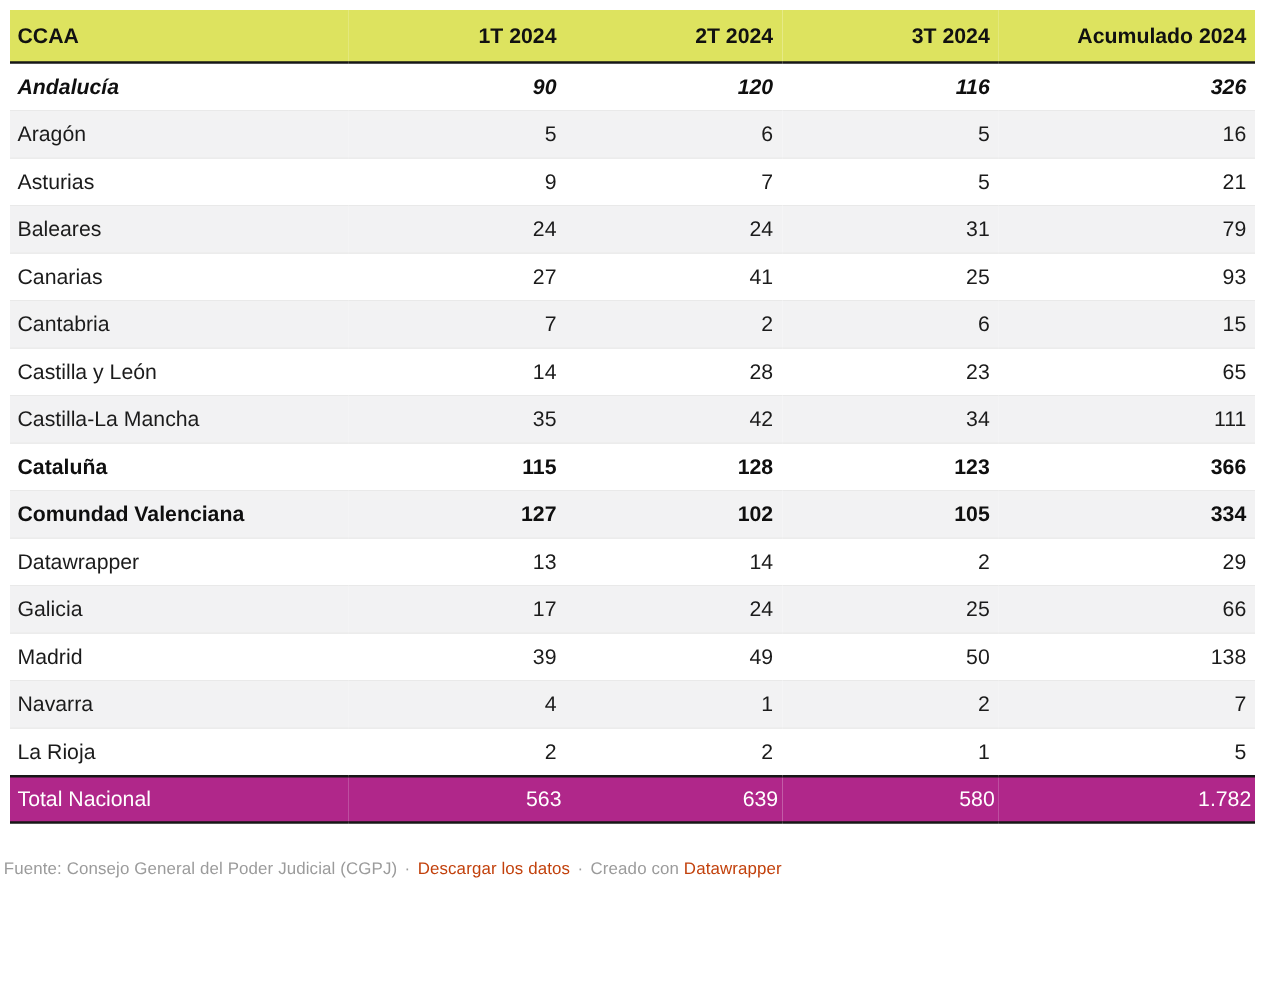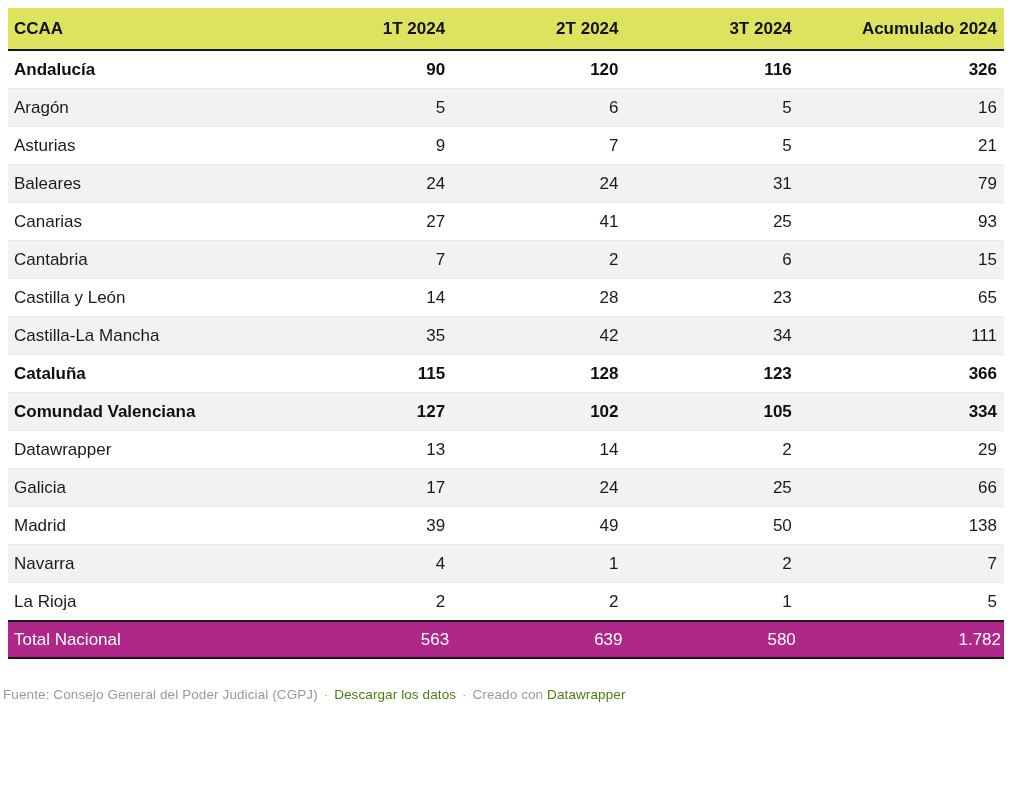--- a/index.html
+++ b/index.html
@@ -39,21 +39,21 @@
   thead th.c-name {
     text-align: left;
     padding-left: 6px;
   }
 
   tbody td {
     padding: 8px 7px;
     height: 21px;
     border-top: 1px solid #e9e9e9;
   }
-  tbody tr:first-child td { border-top: none; }
+  tbody tr:first-child td { border-top: none; font-style: italic; }
   tbody tr:nth-child(even) { background: #f2f2f3; }
   tbody td.c-name {
     text-align: left;
     padding-left: 6px;
     color: #1b1b1b;
   }
   tbody td.c-num {
     text-align: right;
     color: #1b1b1b;
   }
@@ -71,21 +71,21 @@
   tfoot td.c-num  { text-align: right; }
 
   .footer {
     margin-top: 28px;
     margin-left: -5px;
     font-size: 13.5px;
     color: #9b9b9b;
     letter-spacing: 0.1px;
   }
   .footer a {
-    color: #4d7c0f;
+    color: #c2410c;
     text-decoration: none;
     cursor: pointer;
   }
   .footer .sep { color: #9b9b9b; padding: 0 2px; }
 </style>
 </head>
 <body>
 
 <div class="page">
 

